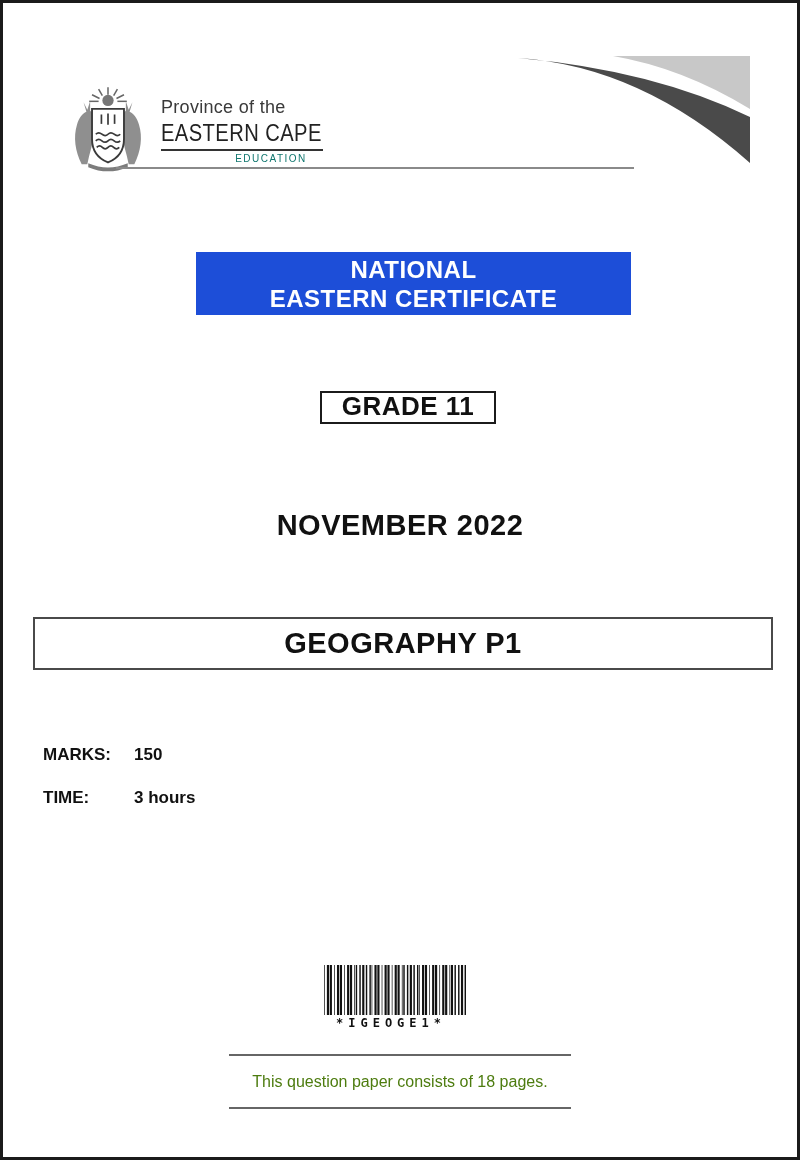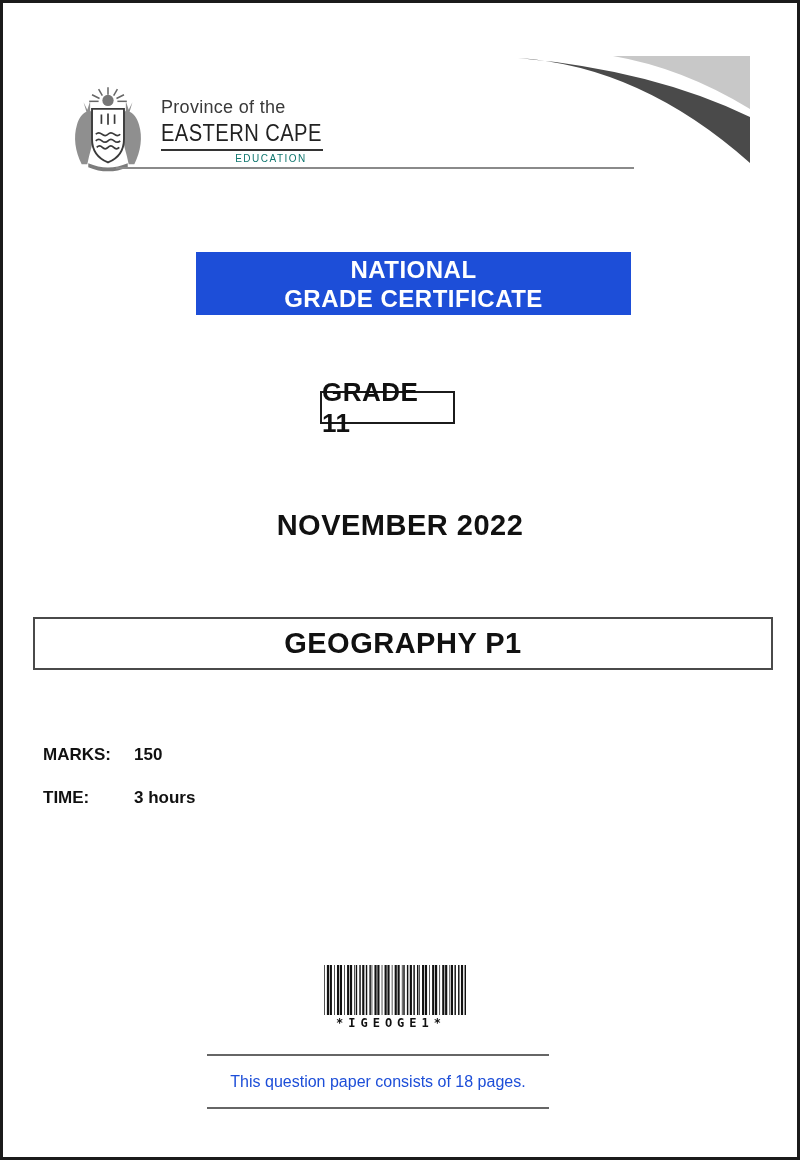--- a/index.html
+++ b/index.html
@@ -79,25 +79,25 @@
     font-size: 24px;
     line-height: 29px;
     letter-spacing: 0.5px;
     text-align: center;
   }
 
   
   .grade-box {
     position: absolute;
     left: 317px; top: 388px;
-    width: 135px; height: 33px;
+    width: 176px; height: 33px;
     border: 2px solid #1b1b1b;
     box-sizing: border-box;
     display: flex;
-    align-items: center;
+    align-items: flex-end;
     justify-content: center;
     font-weight: bold;
     font-size: 26px;
     letter-spacing: 0.5px;
   }
 
   
   .session {
     position: absolute;
     left: 0; top: 506px;
@@ -147,30 +147,30 @@
     font-weight: bold;
     letter-spacing: 5px;
     margin-top: 1px;
     color: #111;
     white-space: nowrap;
   }
 
   
   .footer-note {
     position: absolute;
-    left: 204px; top: 1051px;
+    left: 226px; top: 1051px;
     width: 342px; height: 55px;
     border-top: 2px solid #666;
     border-bottom: 2px solid #666;
     box-sizing: border-box;
     display: flex;
     align-items: center;
     justify-content: center;
     font-size: 16px;
-    color: #1d4ed8;
+    color: #4d7c0f;
   }
 </style>
 </head>
 <body>
 
 <div class="page">
 
   <svg class="crest" viewBox="0 0 100 95" aria-hidden="true">
 
     <g stroke="#666" stroke-width="1.6">
@@ -218,21 +218,21 @@
 
   <div class="header-rule"></div>
 
   <svg class="swoosh" viewBox="0 0 252 126" aria-hidden="true">
     <path d="M112,13 L249,13 L249,66 Q182,25 112,13 Z" fill="#c8c8c8"></path>
     <path d="M17,15 Q140,23 249,120 L249,74 Q152,27 17,15 Z" fill="#4a4a4a"></path>
   </svg>
 
   <div class="nsc-banner">
     <div>NATIONAL</div>
-    <div>GRADE CERTIFICATE</div>
+    <div>EASTERN CERTIFICATE</div>
   </div>
 
   <div class="grade-box">
     <span>GRADE 11</span>
   </div>
 
   <div class="session">NOVEMBER 2022</div>
 
   <div class="subject-box">
     <span>GEOGRAPHY P1</span>

